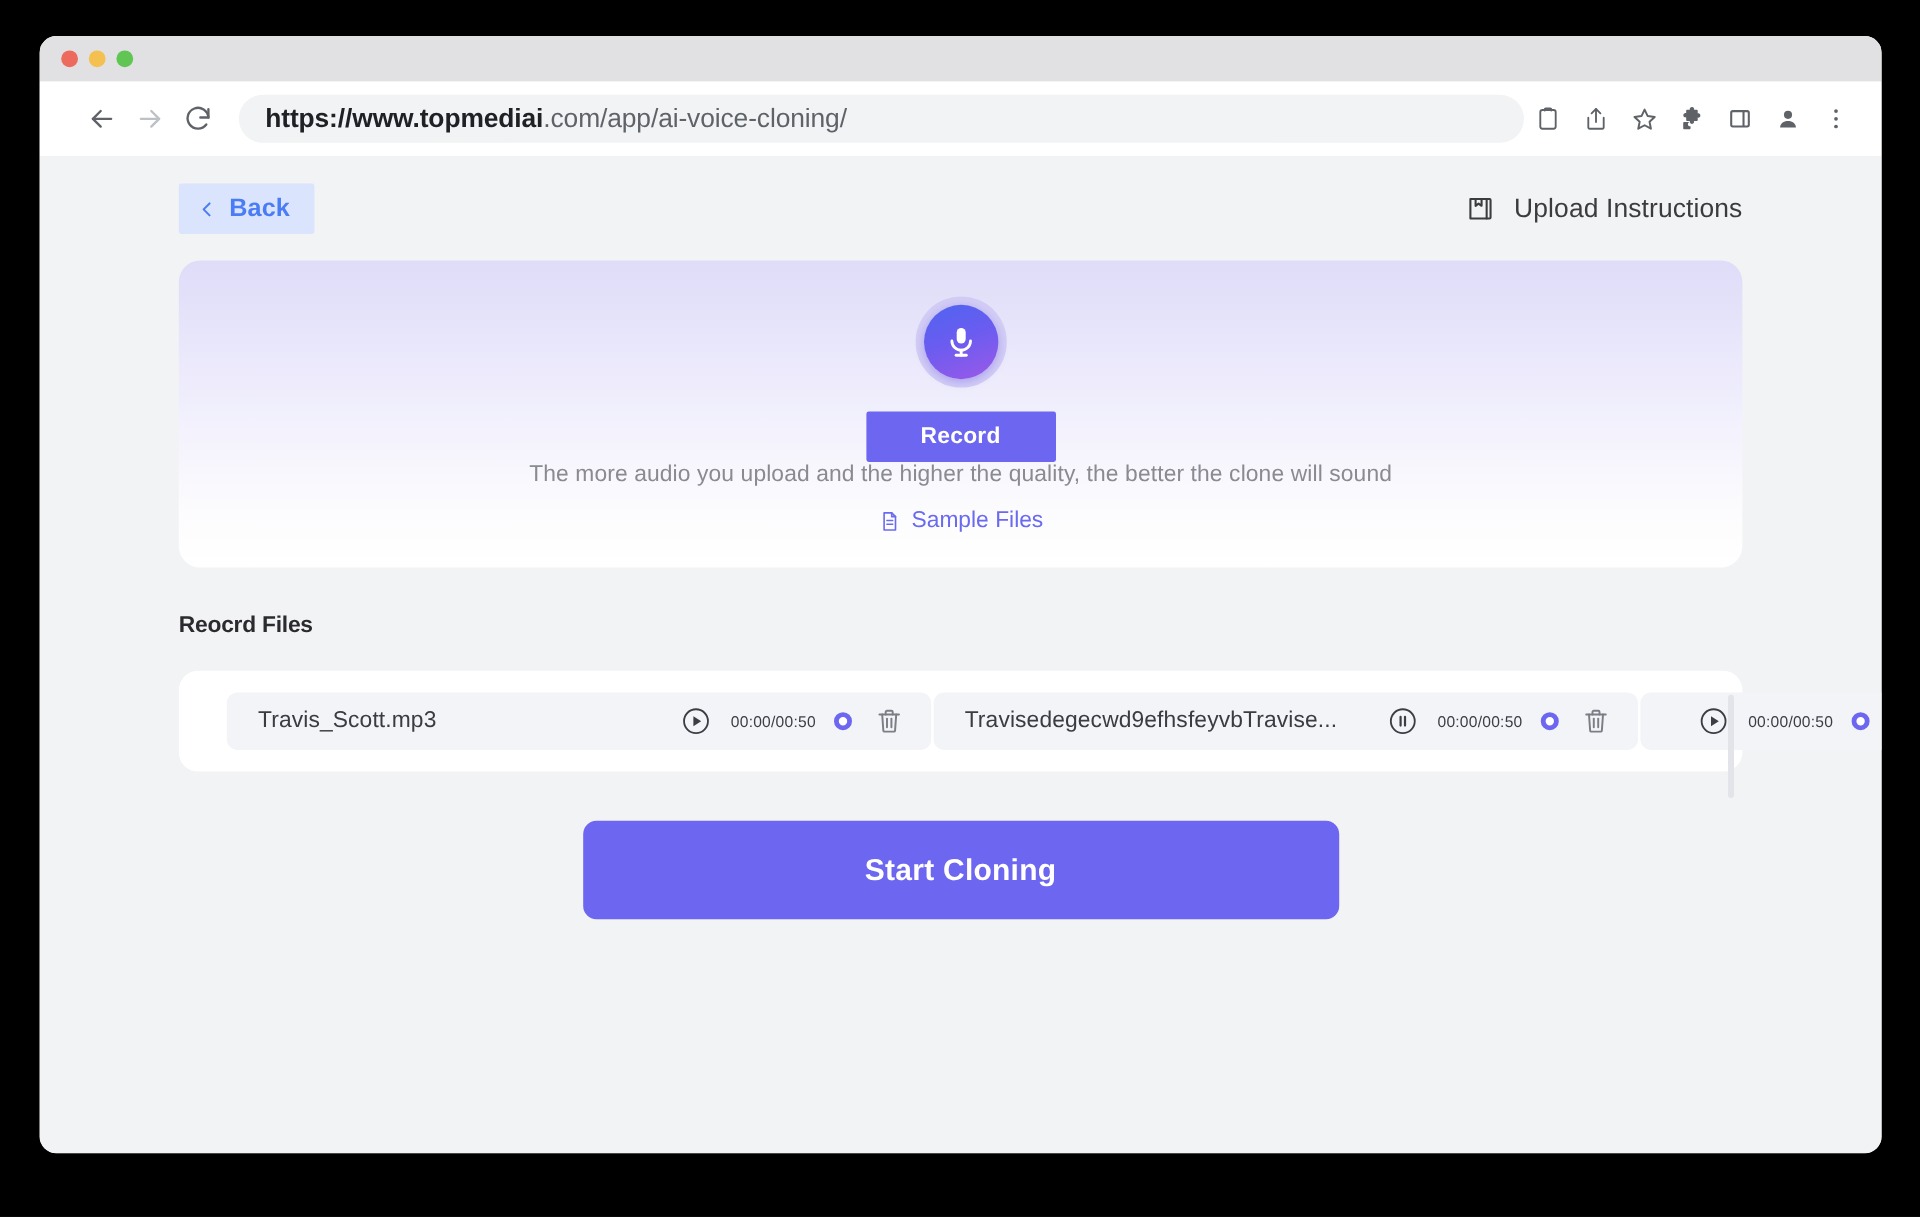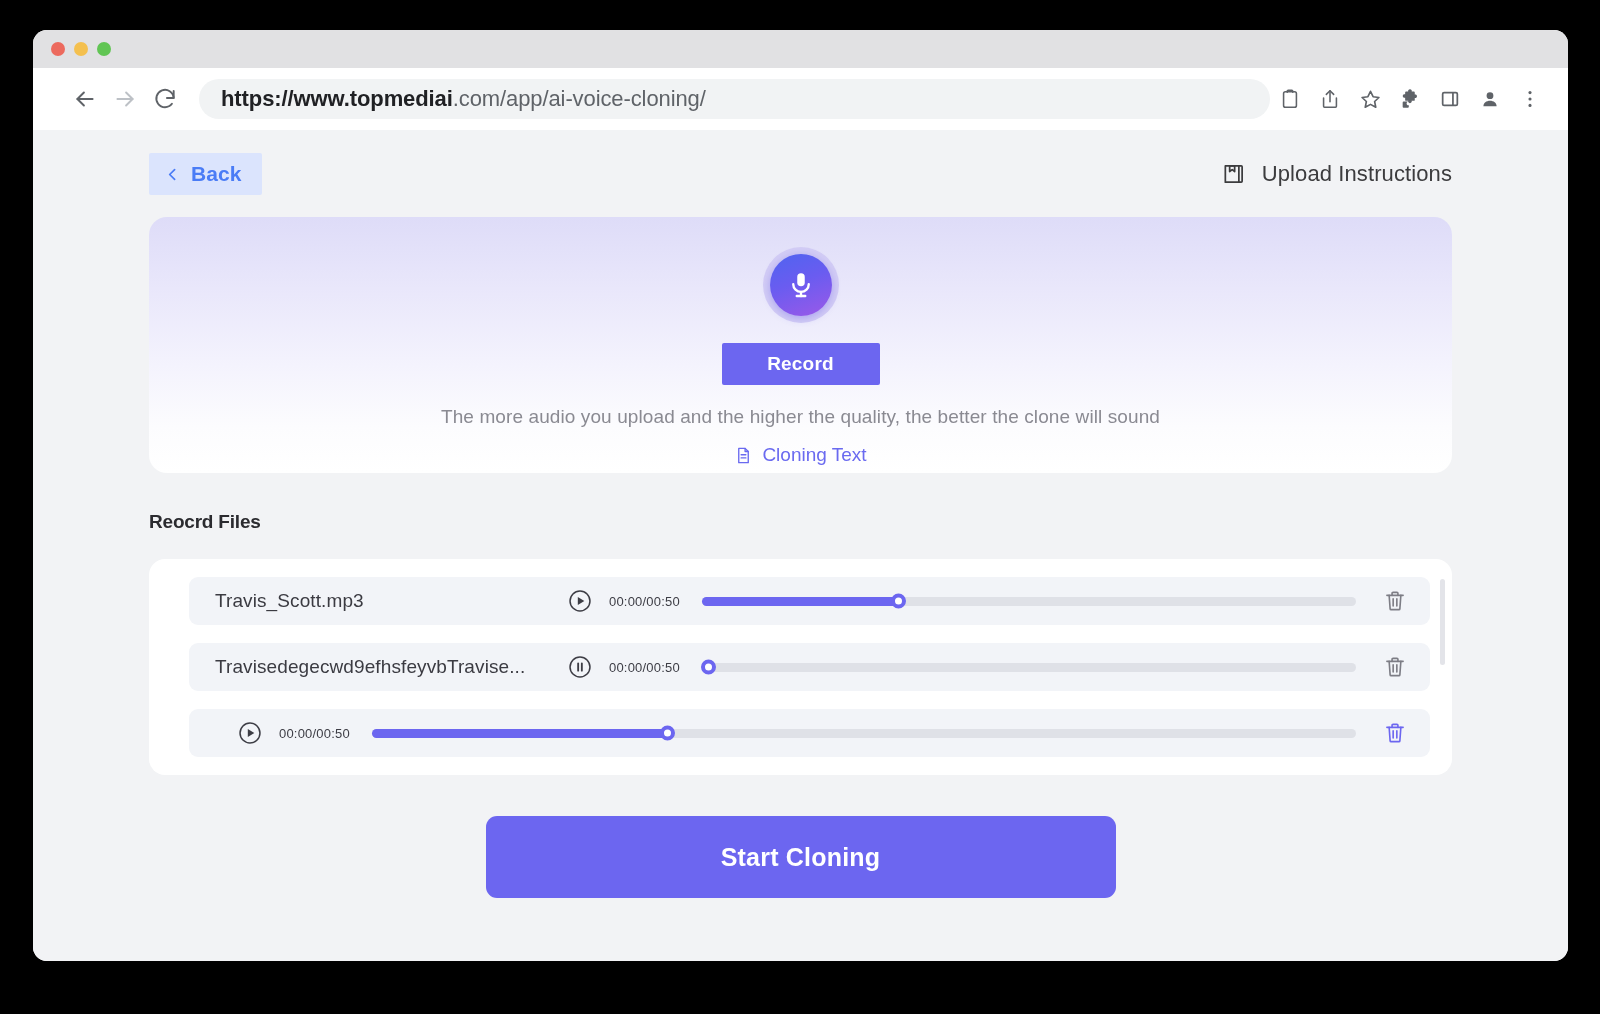--- a/index.html
+++ b/index.html
@@ -162,21 +162,20 @@
     border-radius: 2px;
     background: #6c66f0;
     color: #ffffff;
     font-size: 19px;
     font-weight: 700;
     letter-spacing: .2px;
     display: flex; align-items: center; justify-content: center;
   }
 
   .hint-text {
-    margin-top: 21px;
     font-size: 19px;
     color: #8a8a92;
     letter-spacing: .1px;
   }
 
   .sample-text-link {
     margin-top: 16px;
     display: inline-flex;
     align-items: center;
     gap: 9px;
@@ -196,21 +195,21 @@
   }
 
   
   .files-card {
     margin-top: 26px;
     background: #ffffff;
     border-radius: 16px;
     padding: 18px 22px 18px 40px;
     position: relative;
   }
-  .files-list { display: flex; flex-direction: column; gap: 18px; }
+  .files-list { display: flex; flex-direction: row; gap: 2px; }
 
   .file-row {
     height: 48px;
     background: #f2f4f8;
     border-radius: 9px;
     display: flex;
     align-items: center;
     padding: 0 22px 0 26px;
   }
   .file-name {
@@ -427,21 +426,21 @@
 
         <div class="sample-text-link">
           <span>
             <svg width="19" height="19" viewBox="0 0 24 24" fill="none" stroke="currentColor" stroke-width="1.7" stroke-linecap="round" stroke-linejoin="round">
                 <path d="M6 3h8l4 4v14H6z"></path>
                 <path d="M14 3v4h4"></path>
                 <path d="M9 11h6"></path>
                 <path d="M9 15h6"></path>
               </svg>
           </span>
-          <span>Cloning Text</span>
+          <span>Sample Files</span>
         </div>
       </div>
 
       <div class="section-title">Reocrd Files</div>
 
       <div class="files-card">
         <div class="files-list">
 
           <div class="file-row">
             <div class="file-name">Travis_Scott.mp3</div>

